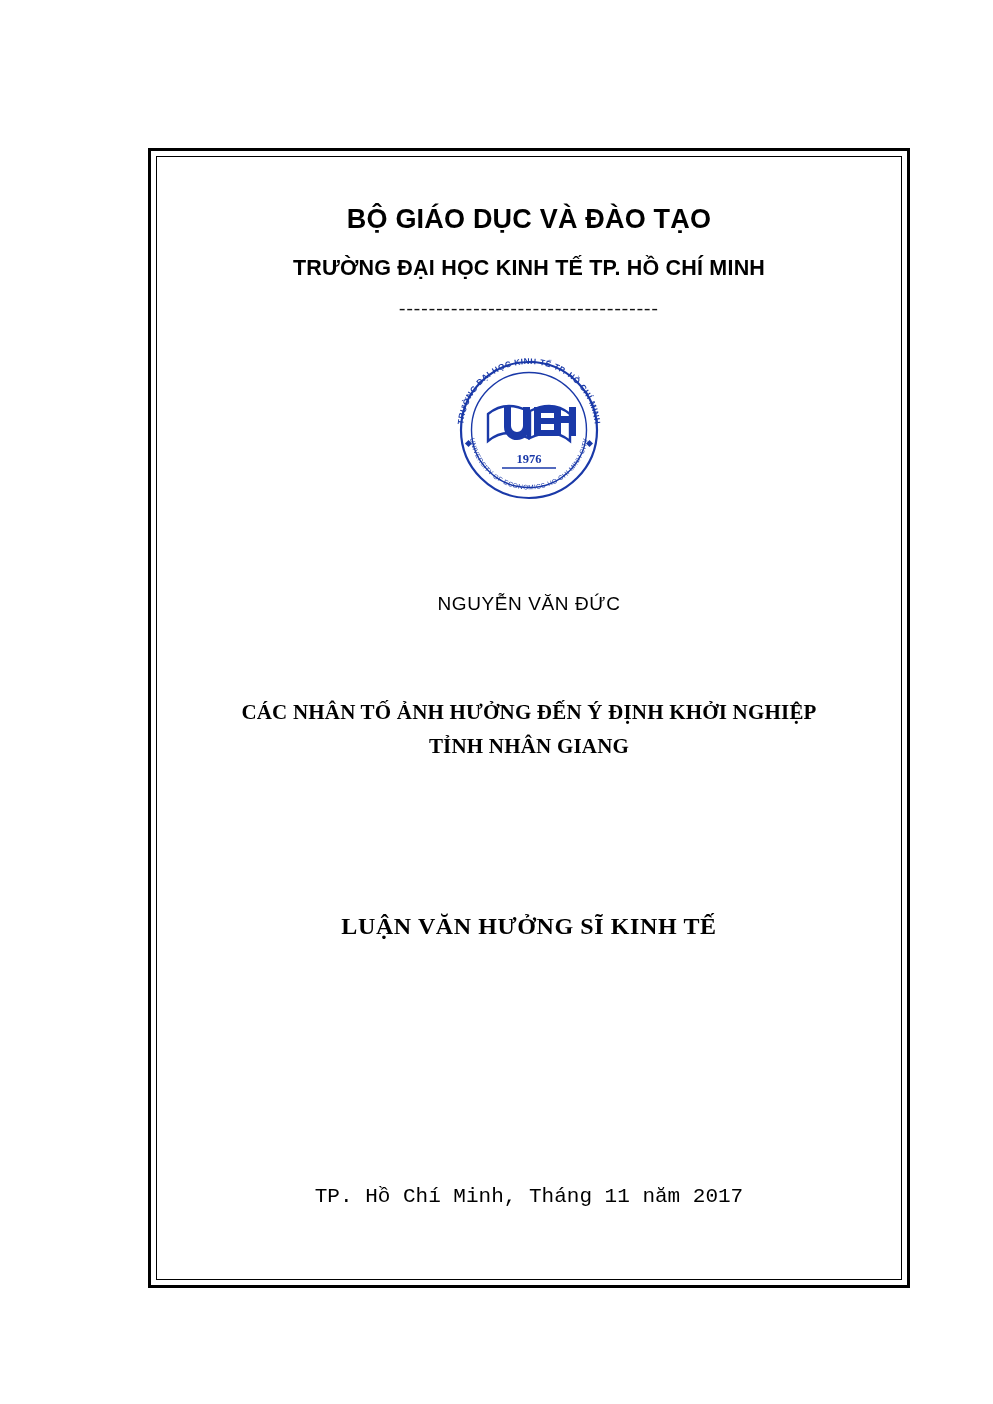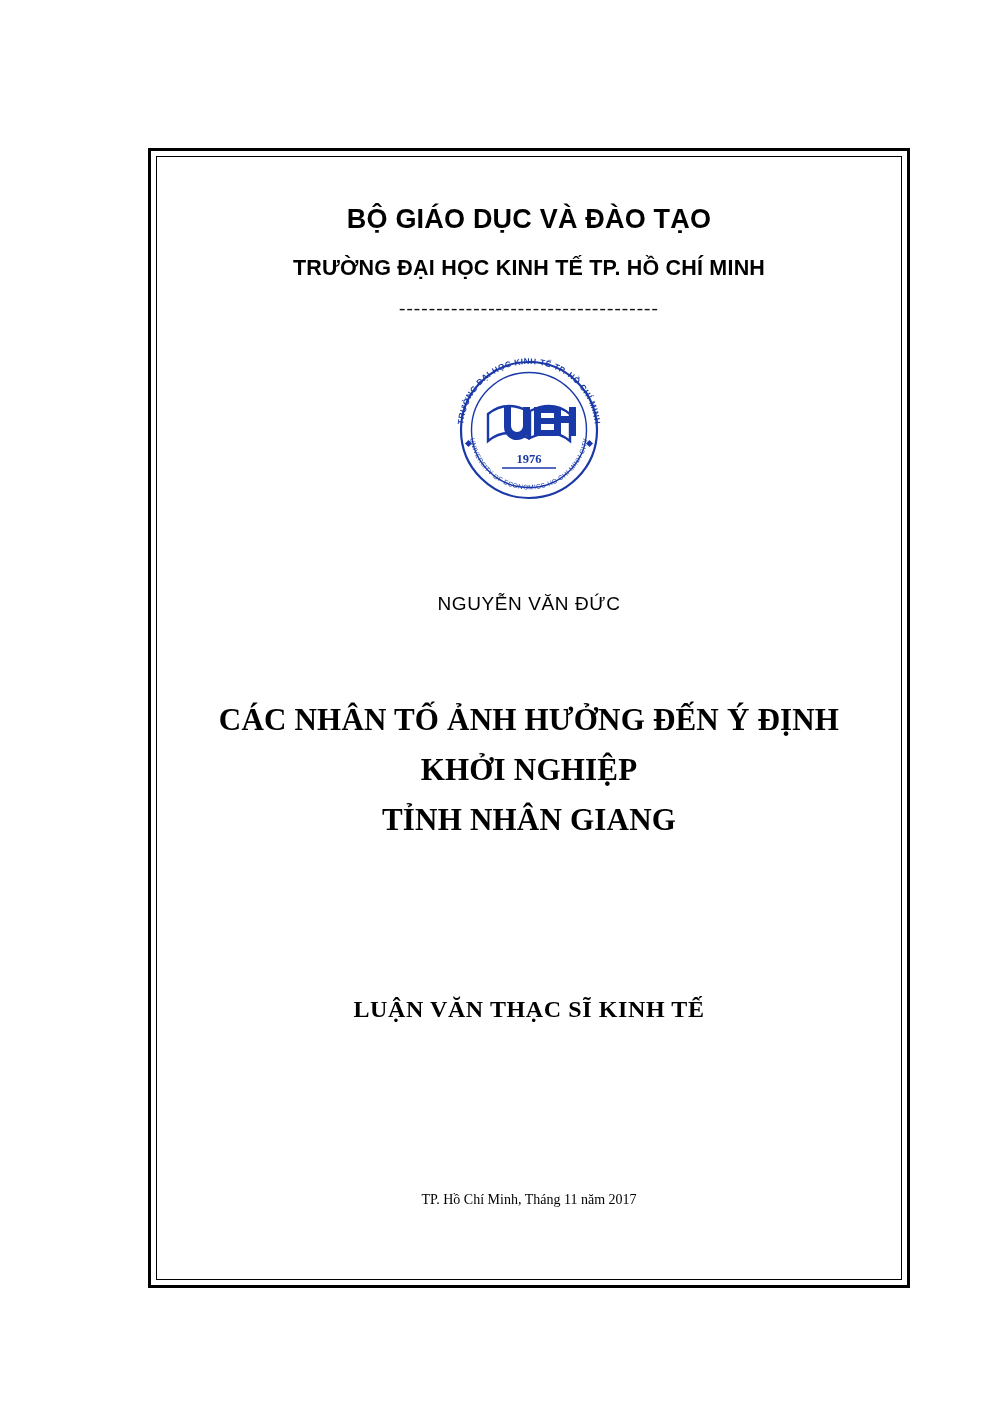--- a/index.html
+++ b/index.html
@@ -71,42 +71,42 @@
   .author {
     margin-top: 78px;
     font-family: "Liberation Sans", sans-serif;
     font-size: 19px;
     font-weight: normal;
     letter-spacing: 0.6px;
   }
   .title {
     margin-top: 80px;
     font-family: "Liberation Serif", serif;
-    font-size: 31px;
+    font-size: 21px;
     font-weight: bold;
     line-height: 1.62;
     letter-spacing: 0.2px;
   }
   .title .ln {
     display: block;
   }
   .degree {
     margin-top: 150px;
     font-family: "Liberation Serif", serif;
     font-size: 24px;
     font-weight: bold;
     letter-spacing: 0.6px;
   }
   .place-date {
     position: absolute;
     left: 0;
     right: 0;
     bottom: 52px;
-    font-family: Liberation Serif, serif;
-    font-size: 14px;
+    font-family: Liberation Mono, monospace;
+    font-size: 21px;
   }
   
   .logo {
     position: relative;
     width: 170px;
     height: 170px;
   }
   .logo svg { display: block; }
 </style>
 </head>
@@ -162,17 +162,17 @@
       </div>
     </div>
 
     <div class="author">NGUYỄN VĂN ĐỨC</div>
 
     <div class="title">
       <span class="ln">CÁC NHÂN TỐ ẢNH HƯỞNG ĐẾN Ý ĐỊNH KHỞI NGHIỆP</span>
       <span class="ln">TỈNH NHÂN GIANG</span>
     </div>
 
-    <div class="degree">LUẬN VĂN THẠC SĨ KINH TẾ</div>
+    <div class="degree">LUẬN VĂN HƯỞNG SĨ KINH TẾ</div>
 
     <div class="place-date">TP. Hồ Chí Minh, Tháng 11 năm 2017</div>
   </div>
 </div>
 
 </body></html>

